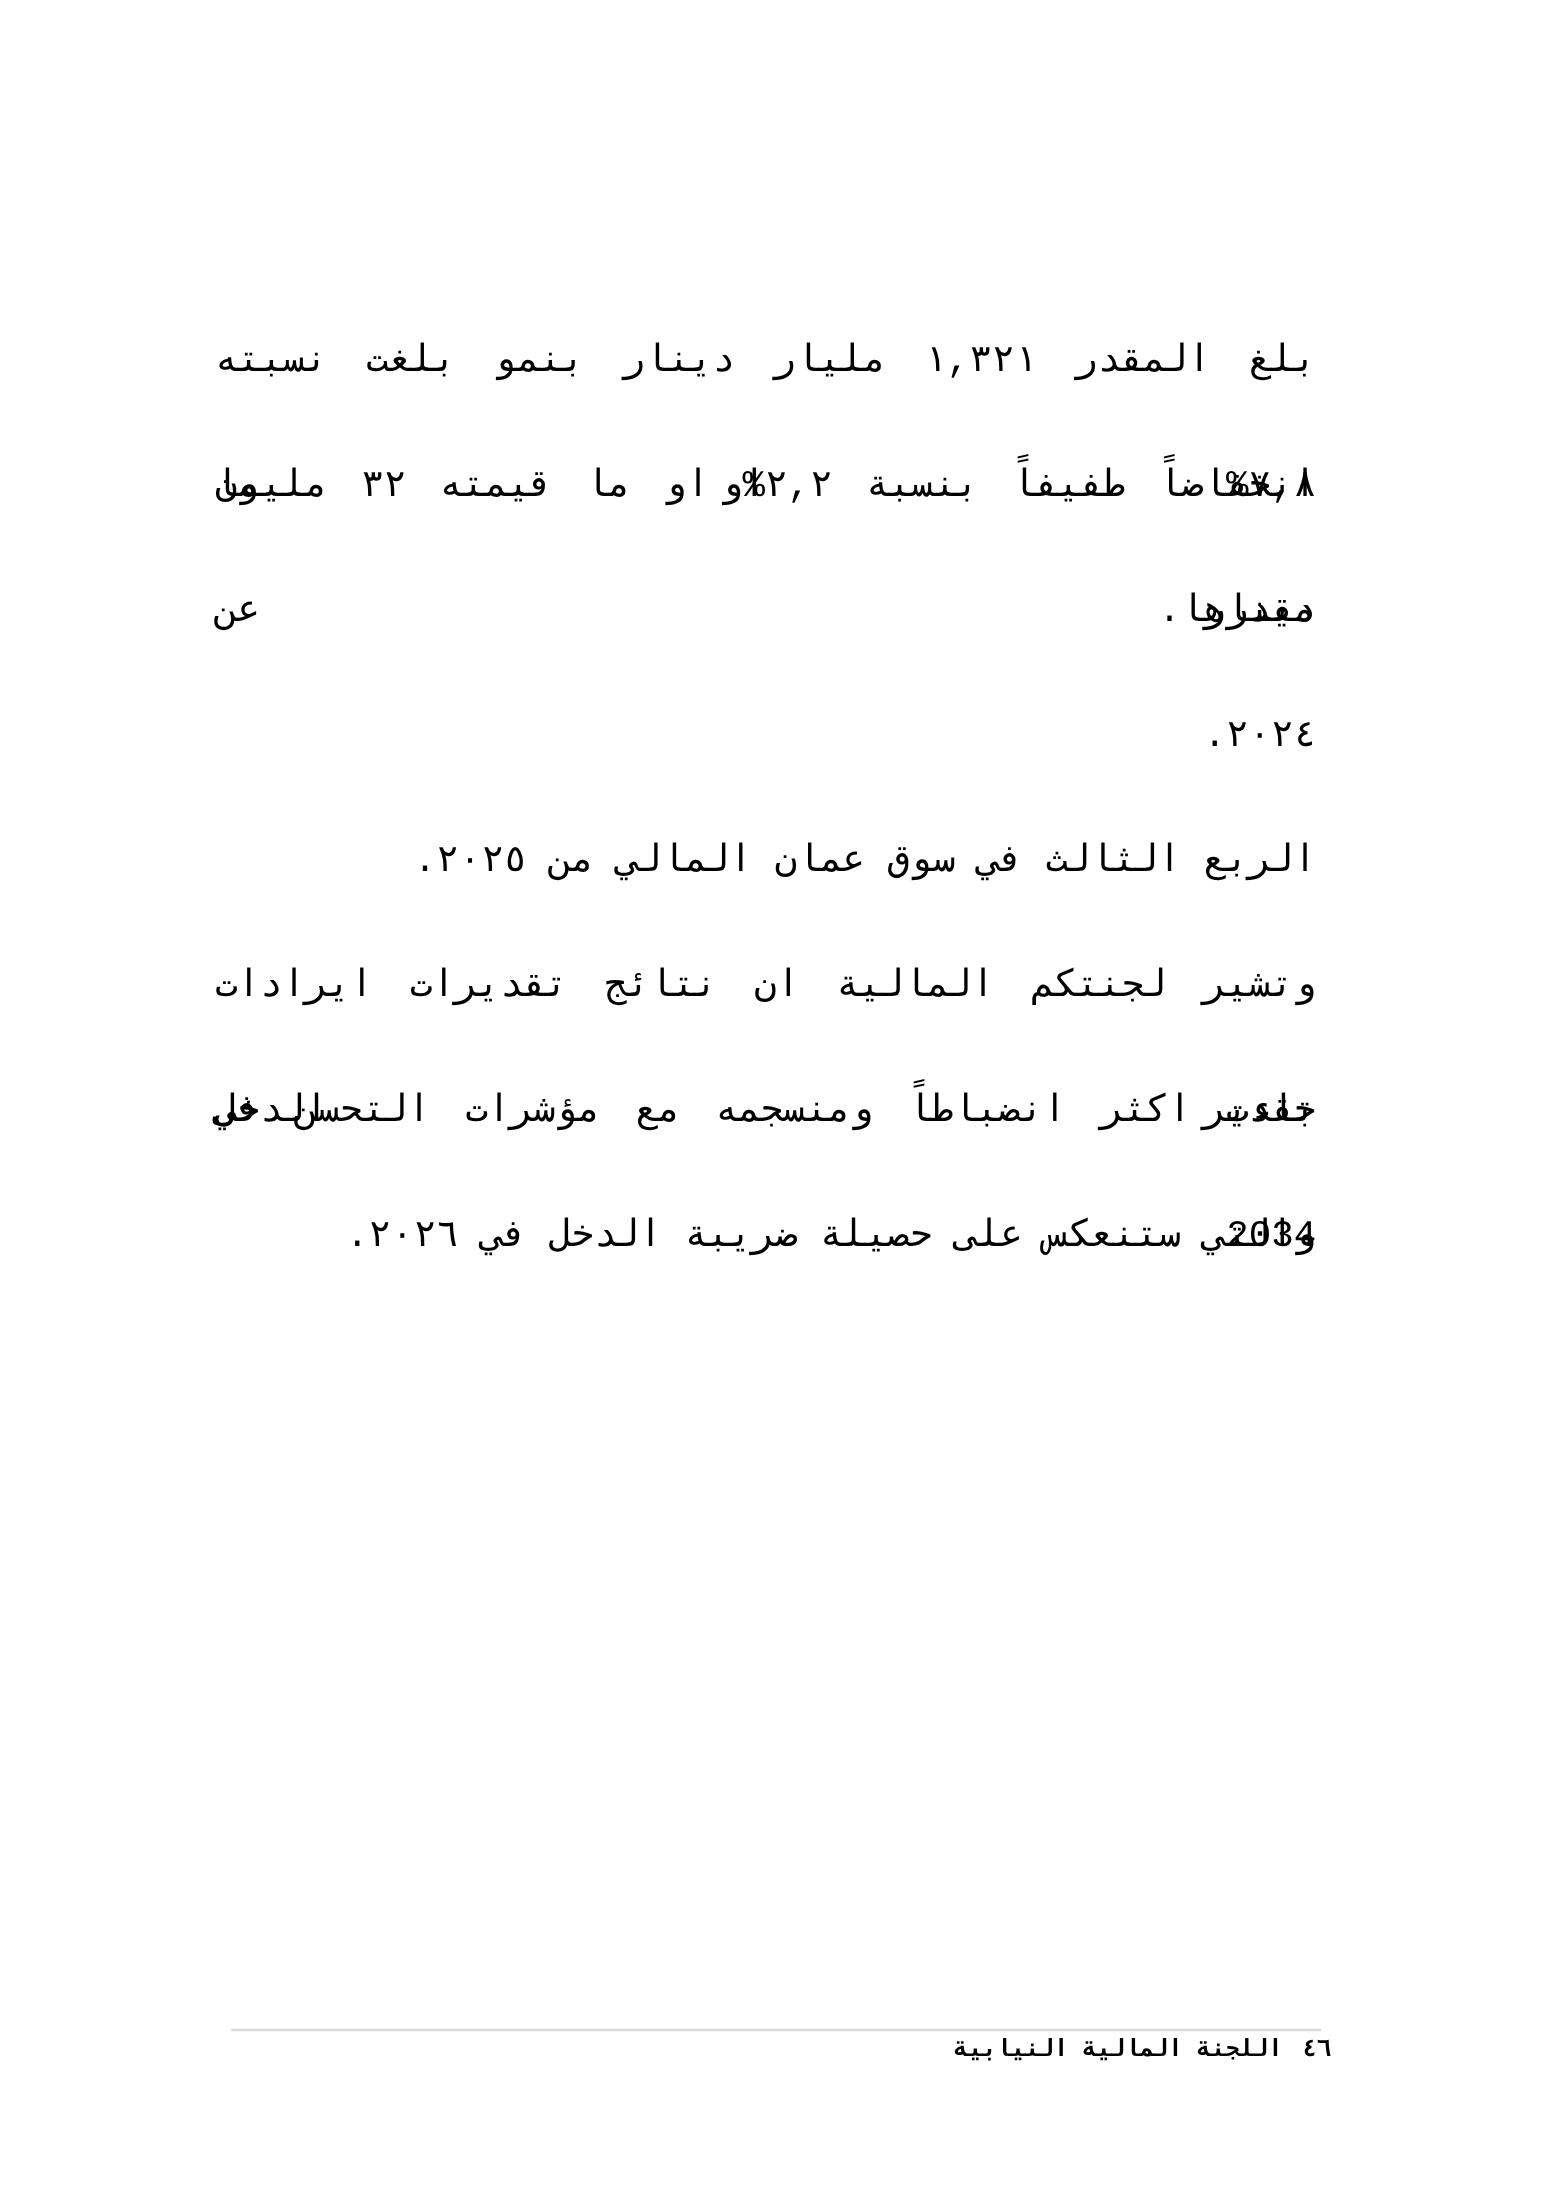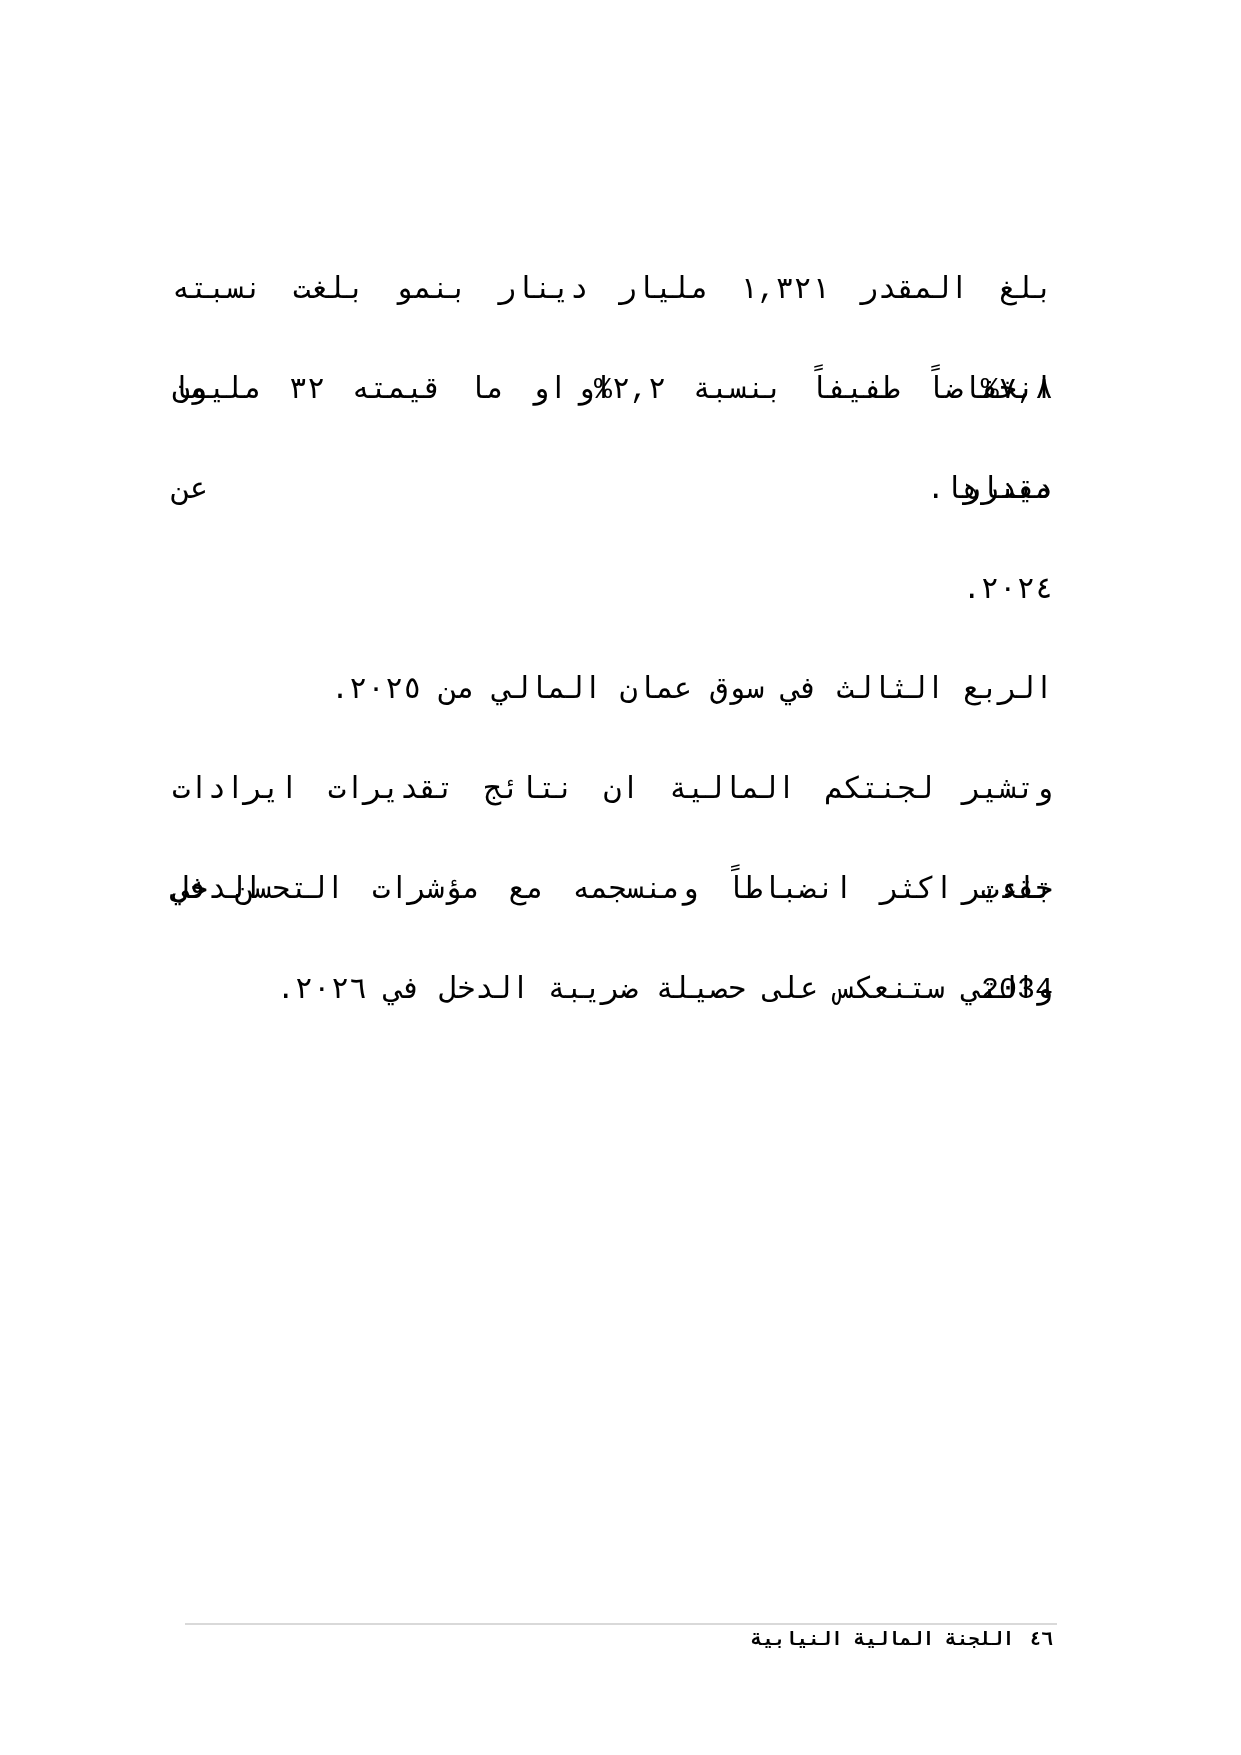--- a/index.html
+++ b/index.html
@@ -37,21 +37,21 @@
     position: absolute;
     top: 1623px;
     left: 185px;
     width: 872px;
     height: 2px;
     background: #d9d9d9;
   }
   .page-footer {
     position: absolute;
     top: 1626px;
-    right: 188px;
+    right: 176px;
     direction: rtl;
     font-size: 19px;
     font-weight: bold;
     line-height: 28px;
     color: #000000;
     white-space: nowrap;
   }
   .page-footer .num { margin-left: 16px; }
 </style>
 </head>

